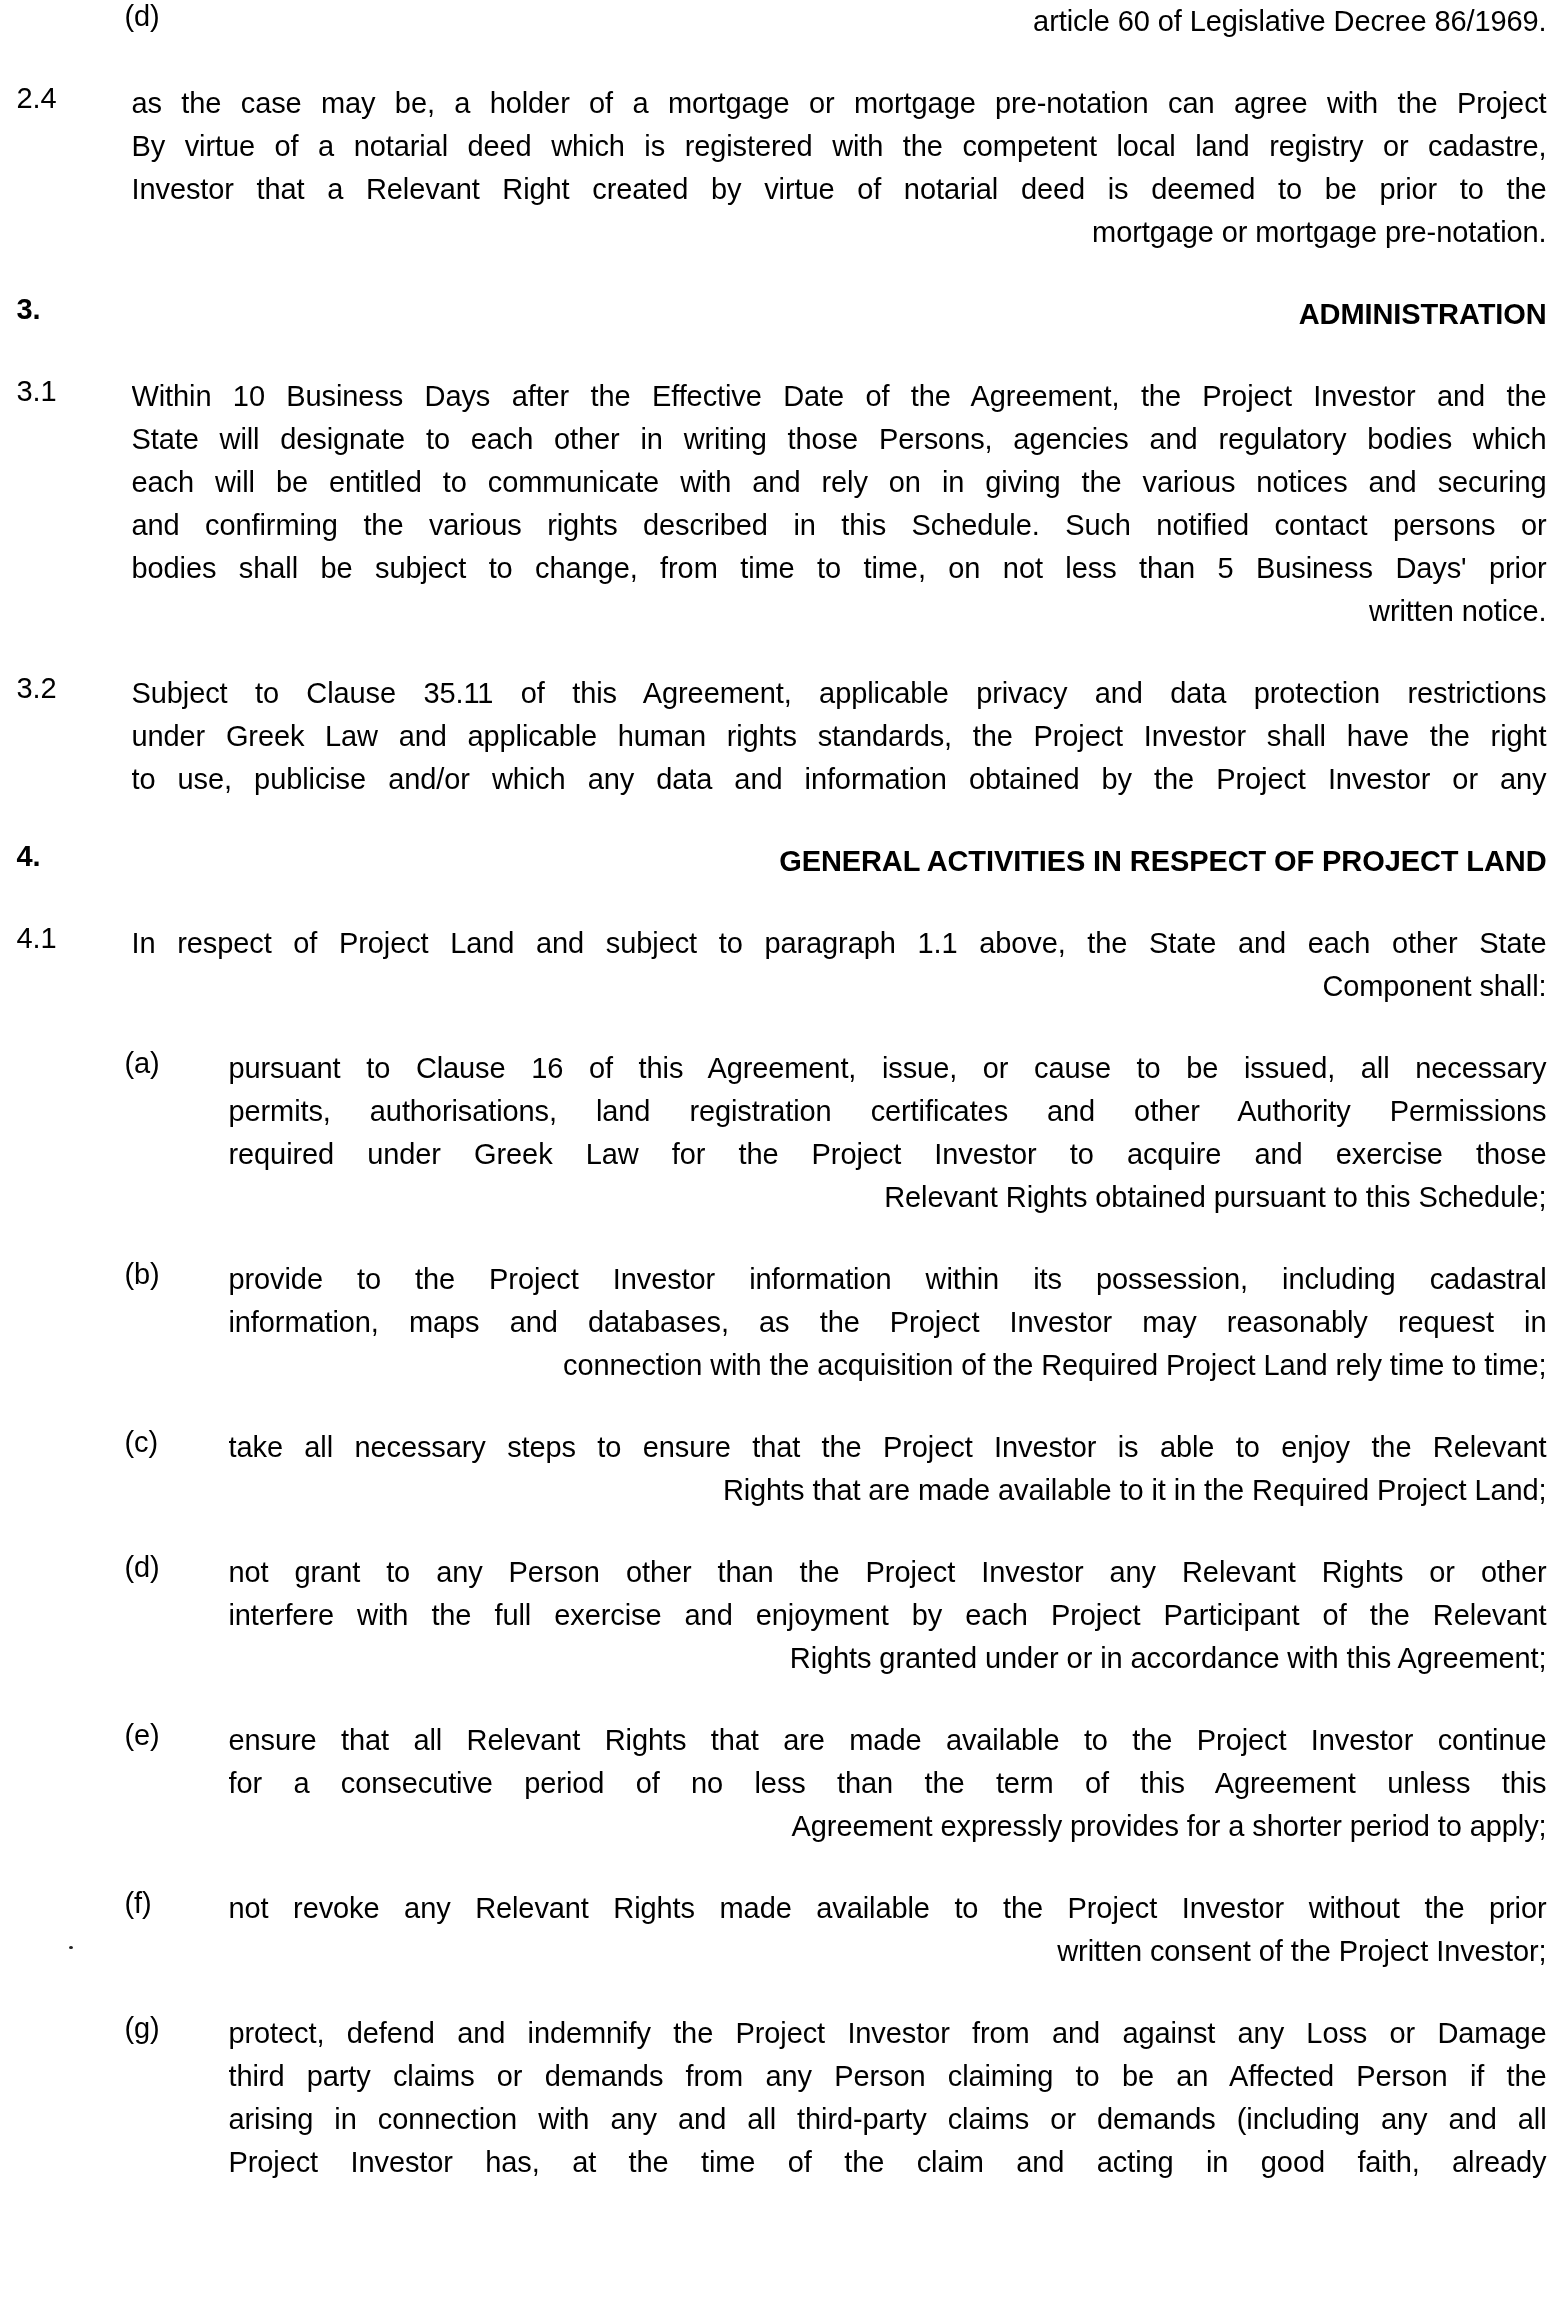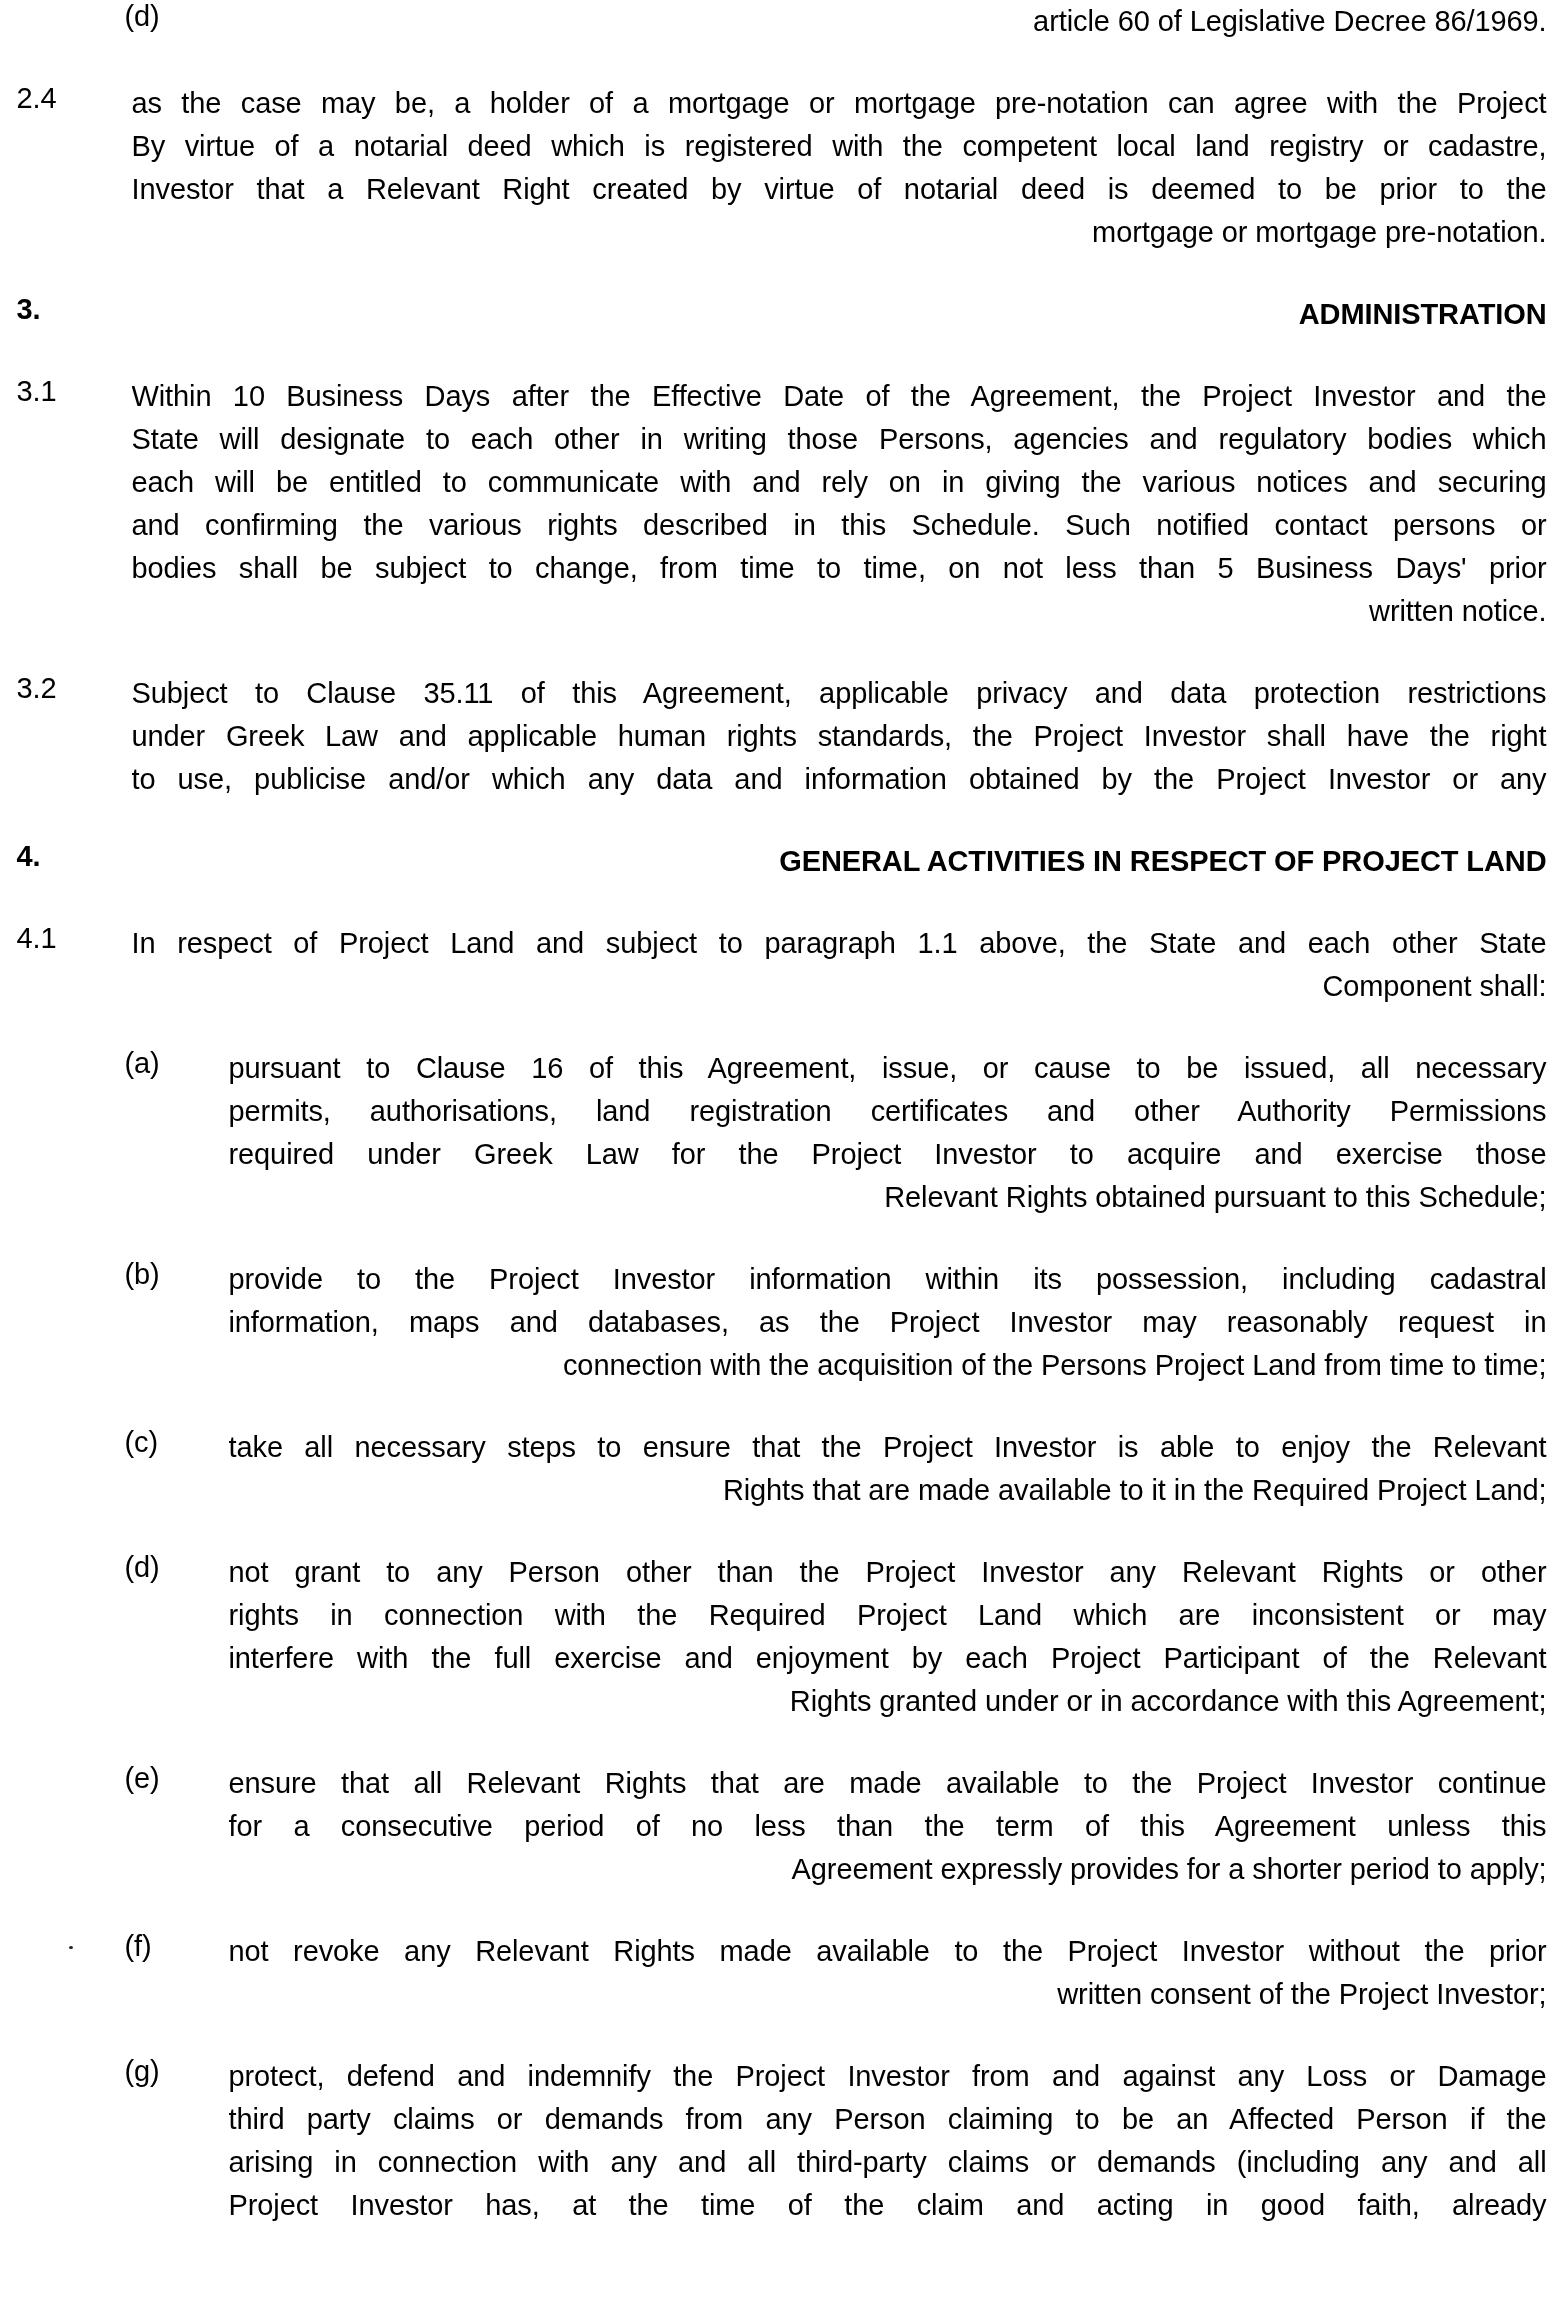--- a/index.html
+++ b/index.html
@@ -89,35 +89,34 @@
         <div class="line j">permits, authorisations, land registration certificates and other Authority Permissions</div>
         <div class="line j">required under Greek Law for the Project Investor to acquire and exercise those</div>
         <div class="line">Relevant Rights obtained pursuant to this Schedule;</div>
       </div>
     </div>
     <div class="para level2">
       <div class="num">(b)</div>
       <div class="body">
         <div class="line j">provide to the Project Investor information within its possession, including cadastral</div>
         <div class="line j">information, maps and databases, as the Project Investor may reasonably request in</div>
-        <div class="line">connection with the acquisition of the Persons Project Land from time to time;</div>
+        <div class="line">connection with the acquisition of the Required Project Land rely time to time;</div>
       </div>
     </div>
     <div class="para level2">
       <div class="num">(c)</div>
       <div class="body">
         <div class="line j">take all necessary steps to ensure that the Project Investor is able to enjoy the Relevant</div>
         <div class="line">Rights that are made available to it in the Required Project Land;</div>
       </div>
     </div>
     <div class="para level2">
       <div class="num">(d)</div>
       <div class="body">
         <div class="line j">not grant to any Person other than the Project Investor any Relevant Rights or other</div>
-        <div class="line j">rights in connection with the Required Project Land which are inconsistent or may</div>
         <div class="line j">interfere with the full exercise and enjoyment by each Project Participant of the Relevant</div>
         <div class="line">Rights granted under or in accordance with this Agreement;</div>
       </div>
     </div>
     <div class="para level2">
       <div class="num">(e)</div>
       <div class="body">
         <div class="line j">ensure that all Relevant Rights that are made available to the Project Investor continue</div>
         <div class="line j">for a consecutive period of no less than the term of this Agreement unless this</div>
         <div class="line">Agreement expressly provides for a shorter period to apply;</div>

